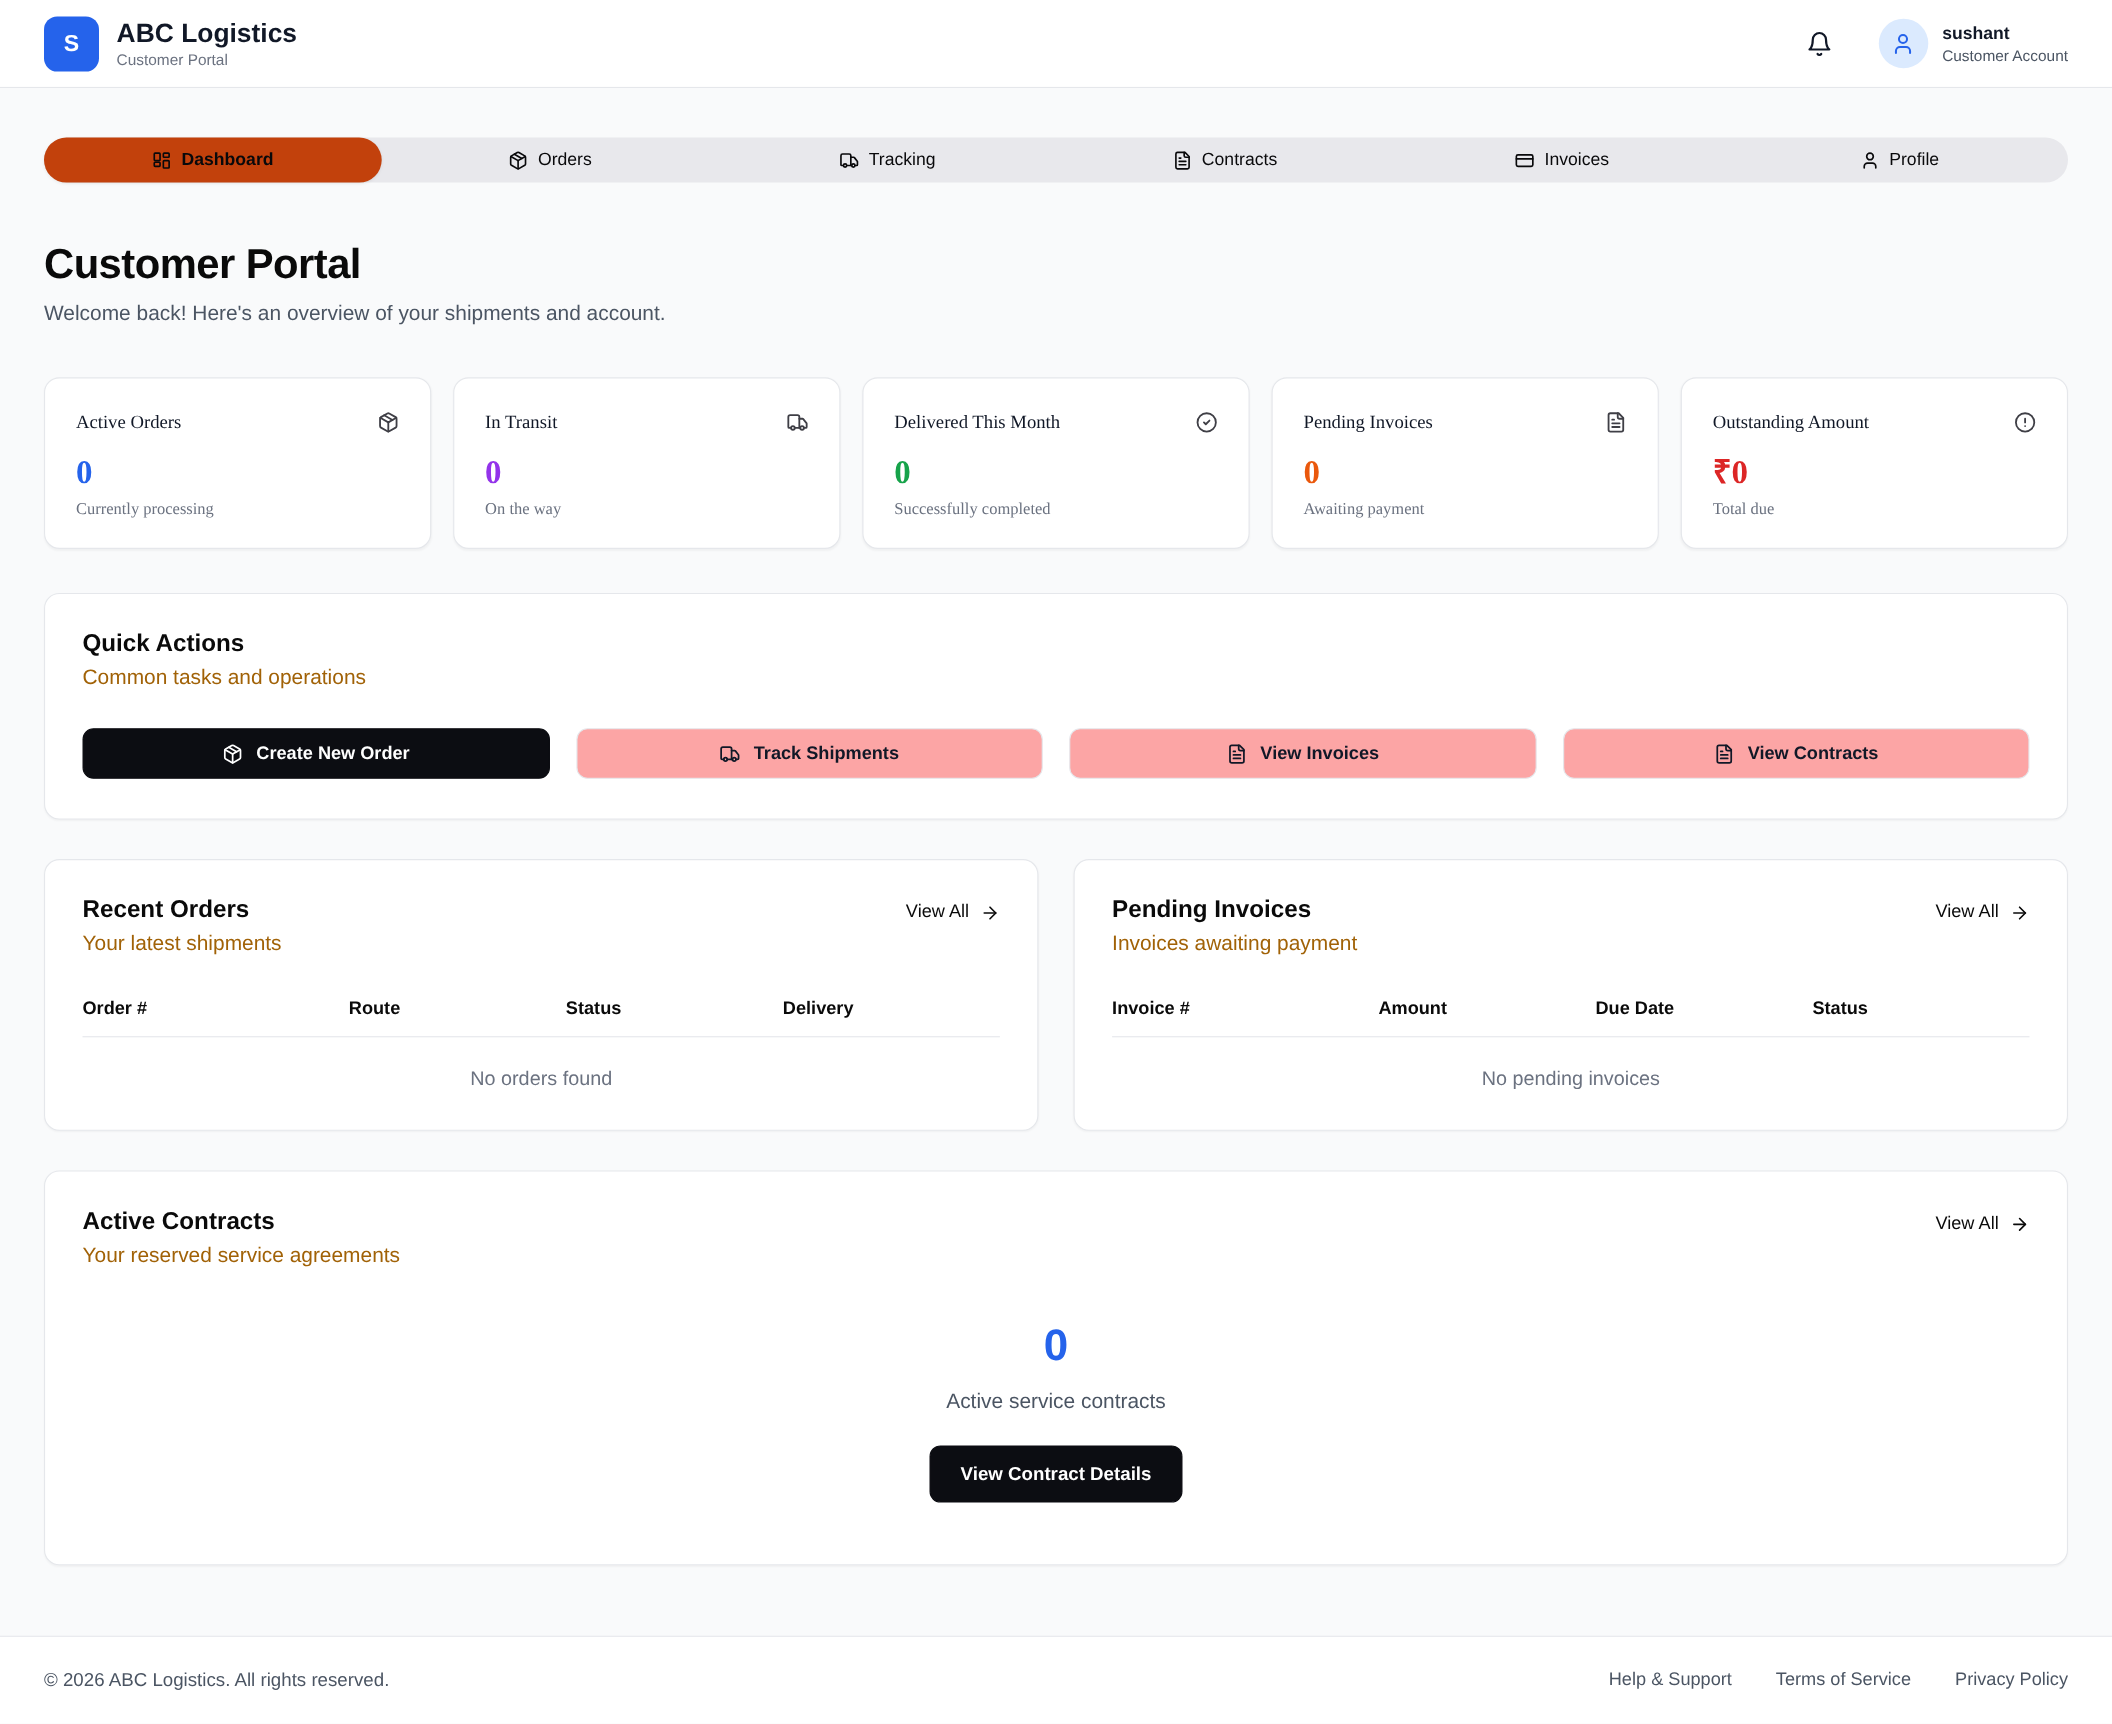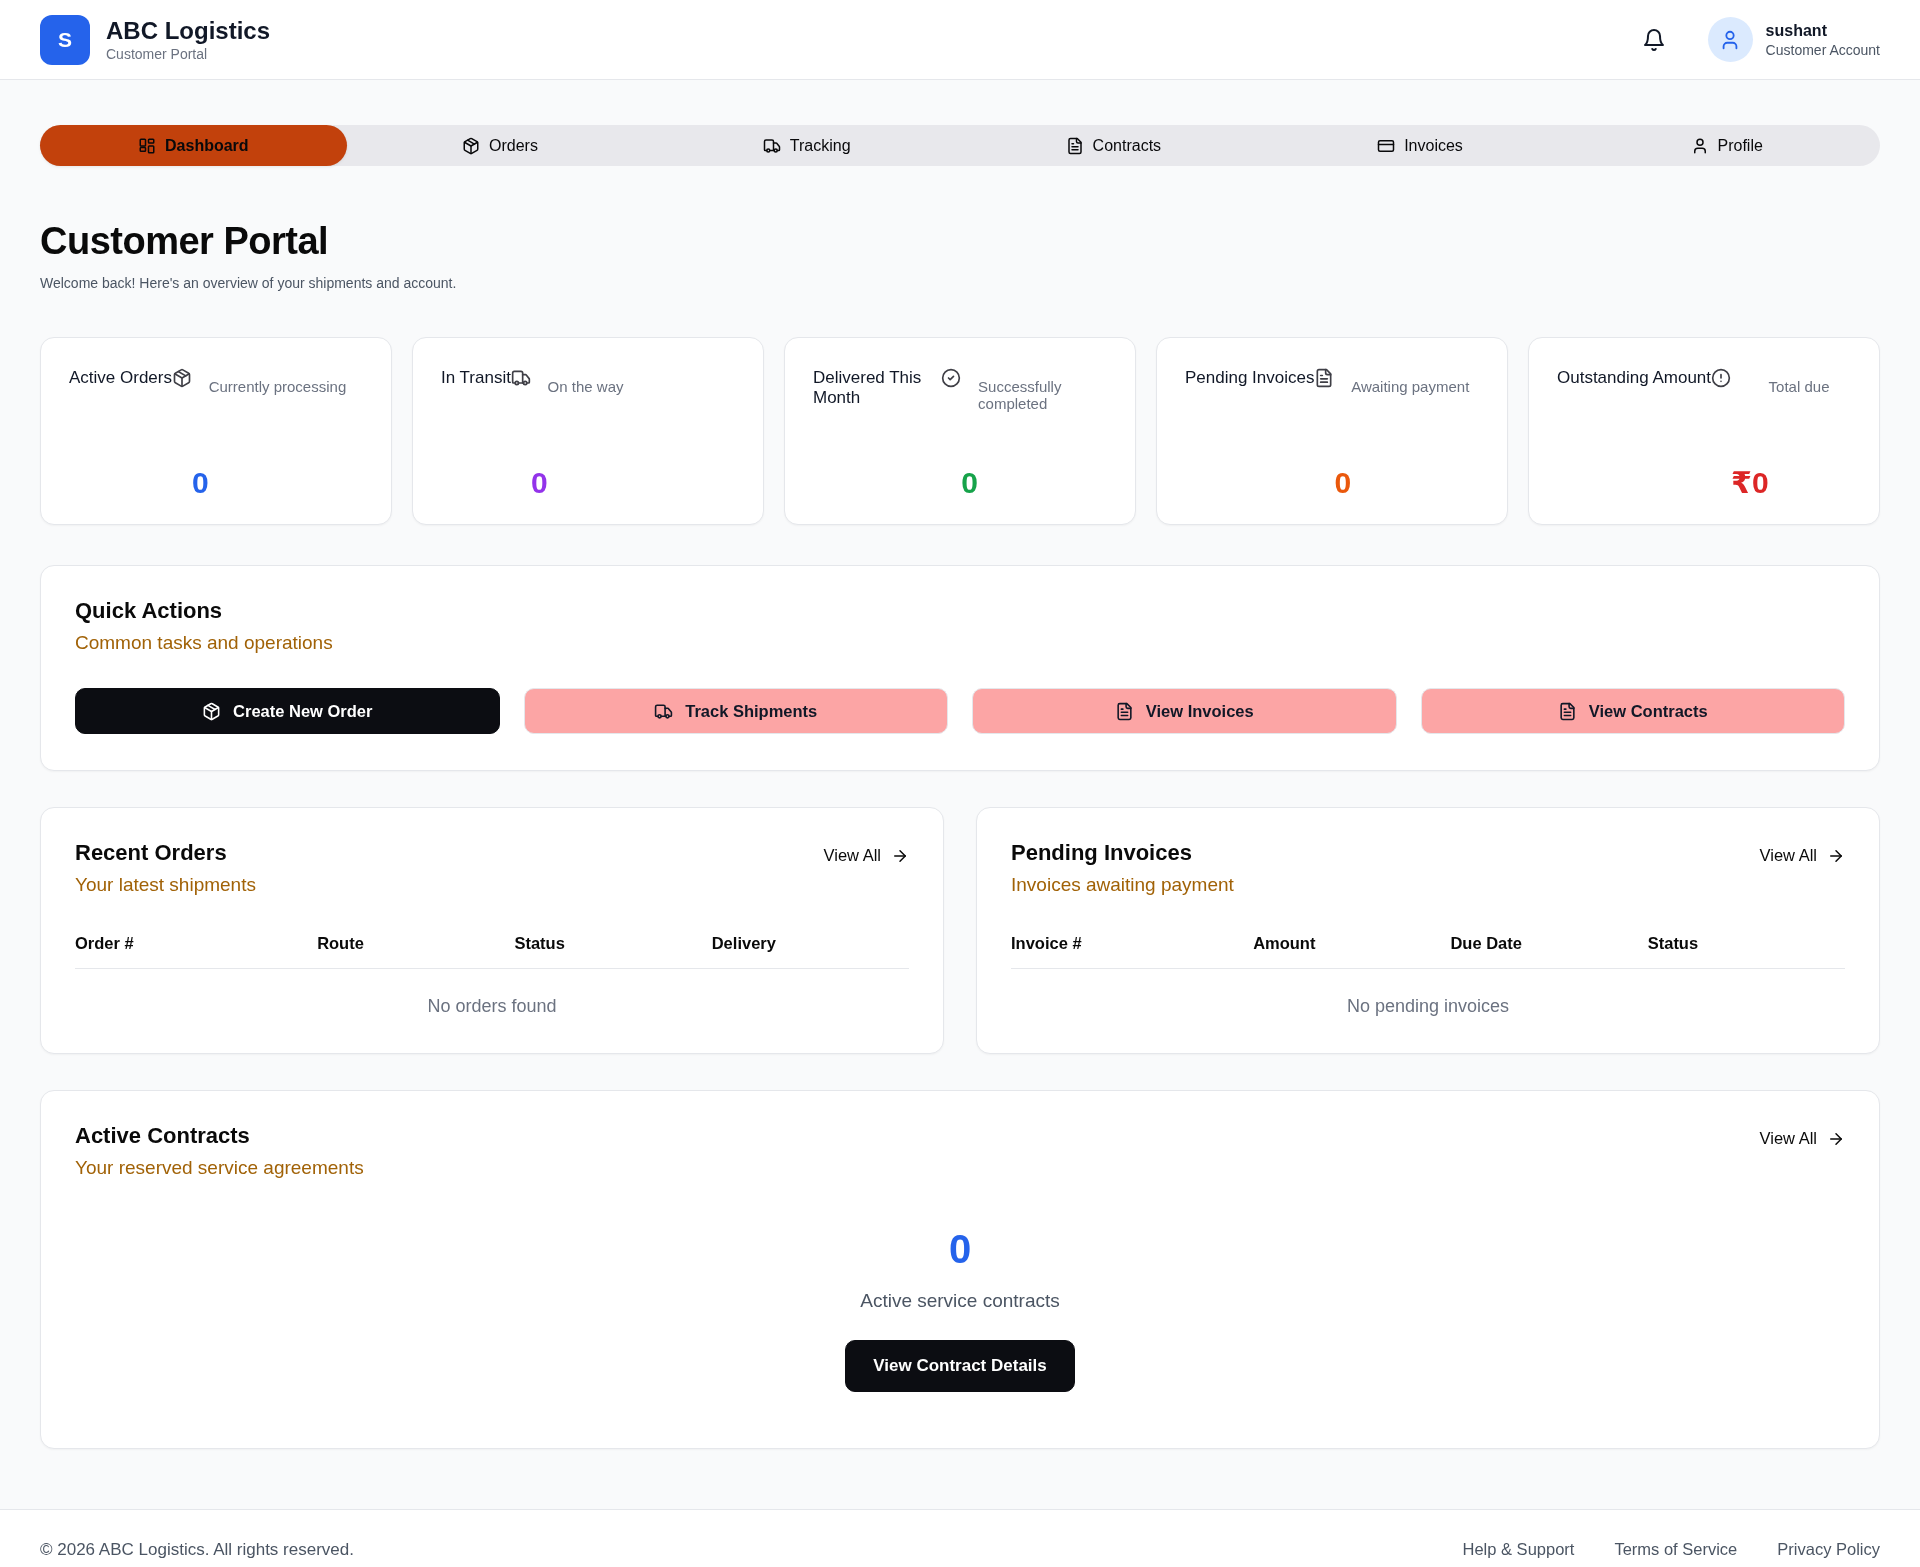--- a/index.html
+++ b/index.html
@@ -67,36 +67,36 @@
     font-size: 16px; font-weight: 500; color: #09090b;
     background: transparent; border: none; cursor: pointer;
     border-radius: 9999px;
     font-family: inherit;
   }
   .tab.active { background: #c2410c; box-shadow: 0 1px 3px rgba(0,0,0,0.08); font-weight: 600; }
   .tab svg { width: 18px; height: 18px; }
 
   .page-head { margin-top: 54px; }
   .page-title { font-size: 38px; font-weight: 700; letter-spacing: -0.5px; color: #0a0a0a; }
-  .page-subtitle { font-size: 14px; color: #4b5563; margin-top: 12px; }
+  .page-subtitle { font-size: 19px; color: #4b5563; margin-top: 12px; }
 
   
   .stats {
     margin-top: 46px;
     display: grid;
     grid-template-columns: repeat(5, 1fr);
     gap: 20px;
   }
   .card {
     background: #ffffff;
     border: 1px solid #e5e7eb;
     border-radius: 14px;
     box-shadow: 0 1px 2px rgba(0,0,0,0.04);
   }
-  .stat-card { padding: 30px 28px 26px; height: 188px; display: flex; flex-direction: row; }
+  .stat-card { padding: 30px 28px 26px; height: 156px; display: flex; flex-direction: column; font-family: Liberation Serif, serif; }
   .stat-head { display: flex; align-items: flex-start; justify-content: space-between; }
   .stat-title { font-size: 17px; font-weight: 500; color: #111827; }
   .stat-head svg { width: 20px; height: 20px; color: #3f3f46; }
   .stat-value { margin-top: auto; font-size: 30px; font-weight: 700; line-height: 1; }
   .stat-caption { font-size: 15px; color: #6b7280; margin-top: 10px; }
   .c-blue   { color: #2563eb; }
   .c-purple { color: #9333ea; }
   .c-green  { color: #16a34a; }
   .c-orange { color: #ea580c; }
   .c-red    { color: #dc2626; }

